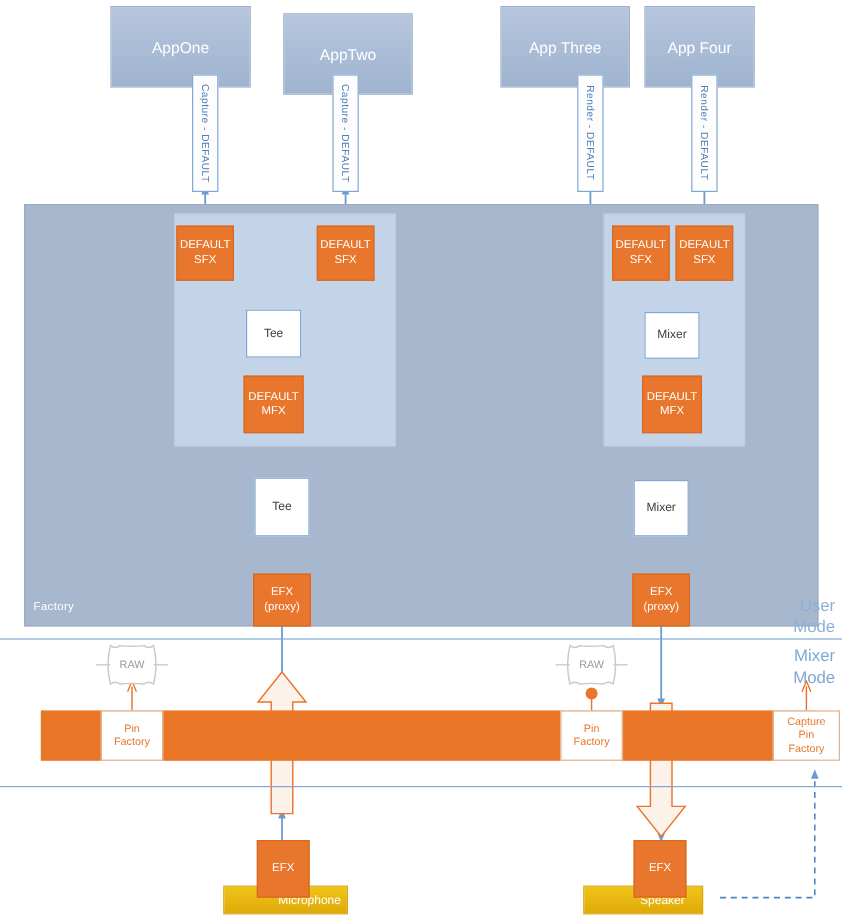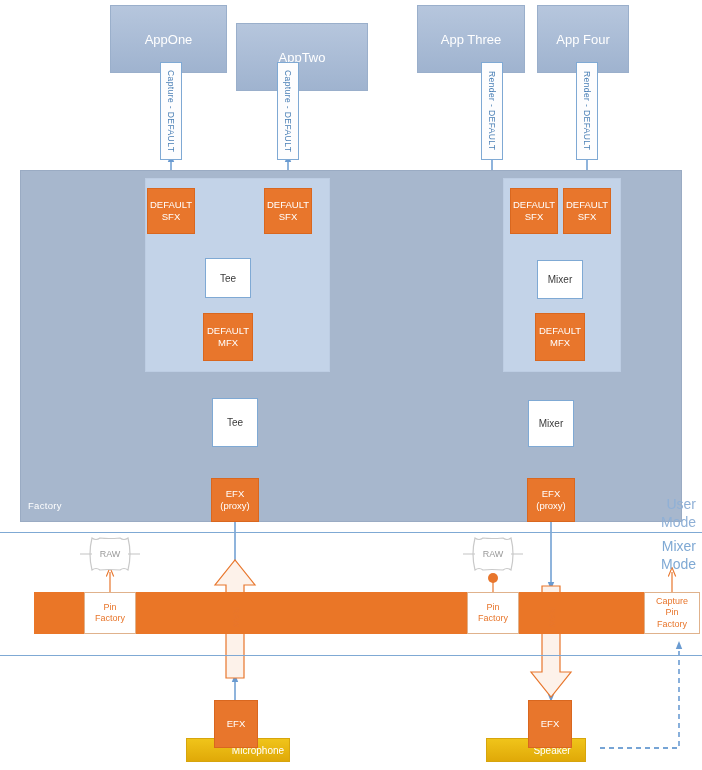--- a/index.html
+++ b/index.html
@@ -132,24 +132,24 @@
       <path d="M128,554 L140,554"></path>
     <path d="M463,554 L475,554"></path>
       <path d="M511,554 L523,554"></path>
   </g>
 
   <path d="M226,678 L226,585 L215,585 L235,560 L255,585 L244,585 L244,678 Z" fill="#fdf2ea" stroke="#e8762c" stroke-width="1.2"></path>
 
   <path d="M542,586 L542,672 L531,672 L551,697 L571,672 L560,672 L560,586 Z" fill="#fdf2ea" stroke="#e8762c" stroke-width="1.2"></path>
 </svg>
 
-<div class="abs app-box" style="left:110px;top:5px;width:117px;height:68px;">
+<div class="abs app-box" style="left:92px;top:5px;width:117px;height:68px;">
   <span>AppOne</span>
 </div>
-<div class="abs app-box" style="left:236px;top:23px;width:132px;height:68px;">
+<div class="abs app-box" style="left:236px;top:11px;width:108px;height:68px;">
   <span>AppTwo</span>
 </div>
 <div class="abs app-box" style="left:417px;top:5px;width:108px;height:68px;">
   <span>App Three</span>
 </div>
 <div class="abs app-box" style="left:537px;top:5px;width:92px;height:68px;">
   <span>App Four</span>
 </div>
 
 <div class="abs vlabel" style="left:160px;top:62px;width:22px;height:98px;">

